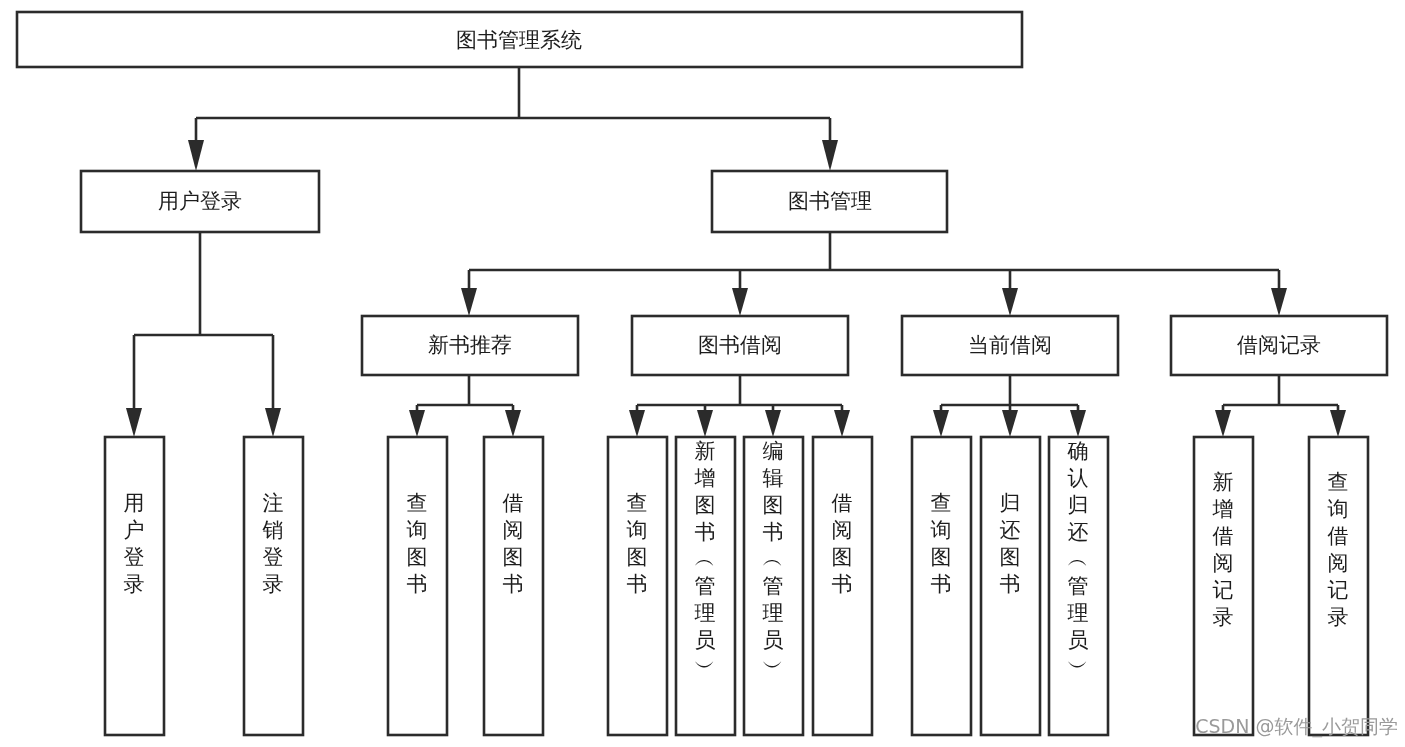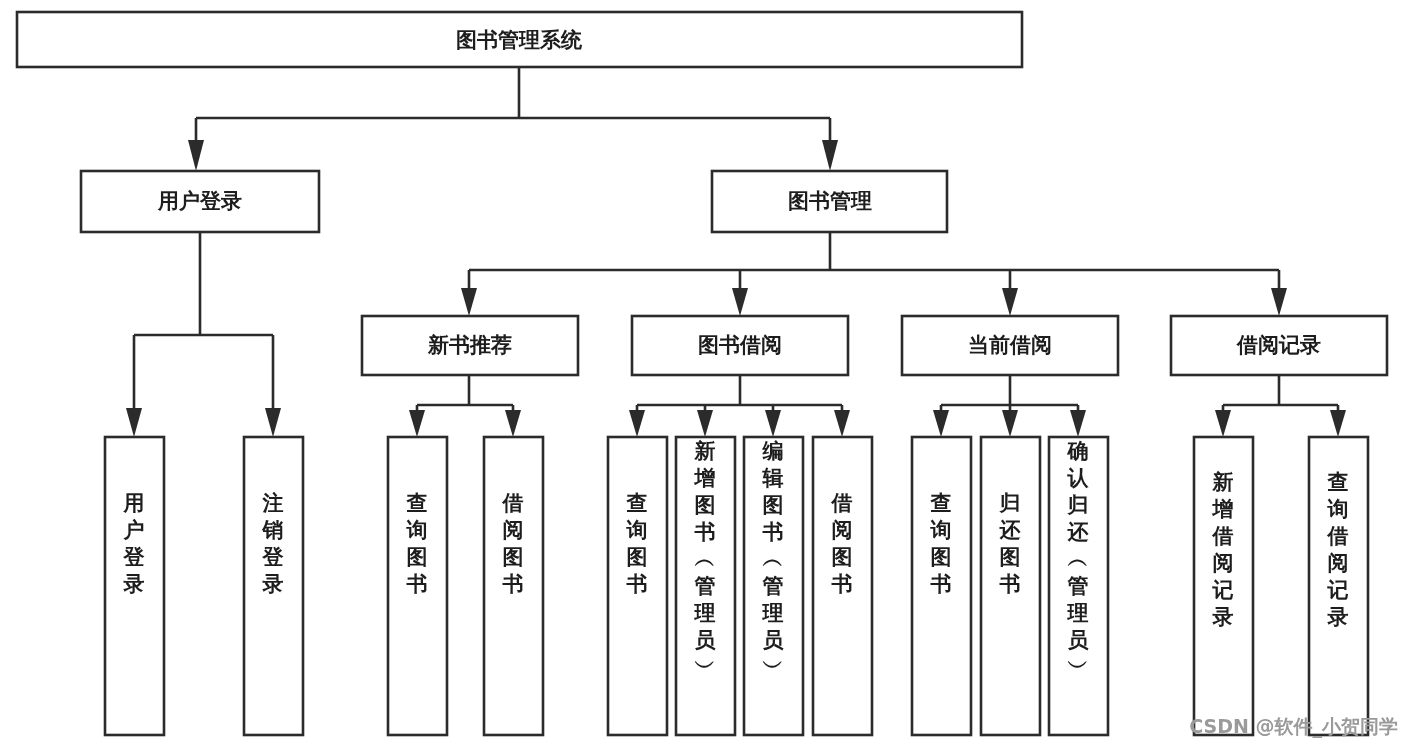--- a/index.html
+++ b/index.html
@@ -13,21 +13,20 @@
     font-family: "DejaVu Sans", "Liberation Sans", sans-serif;
     overflow: hidden;
     position: relative;
   }
   #diagram-root {
     position: absolute;
     left: 0;
     top: 0;
     width: 1405px;
     height: 747px;
-    font-weight: bold;
   }
   svg#flow {
     display: block;
     width: 1405px;
     height: 747px;
   }
   .node-rect {
     fill: #ffffff;
     stroke: #2b2b2b;
     stroke-width: 2.6;

